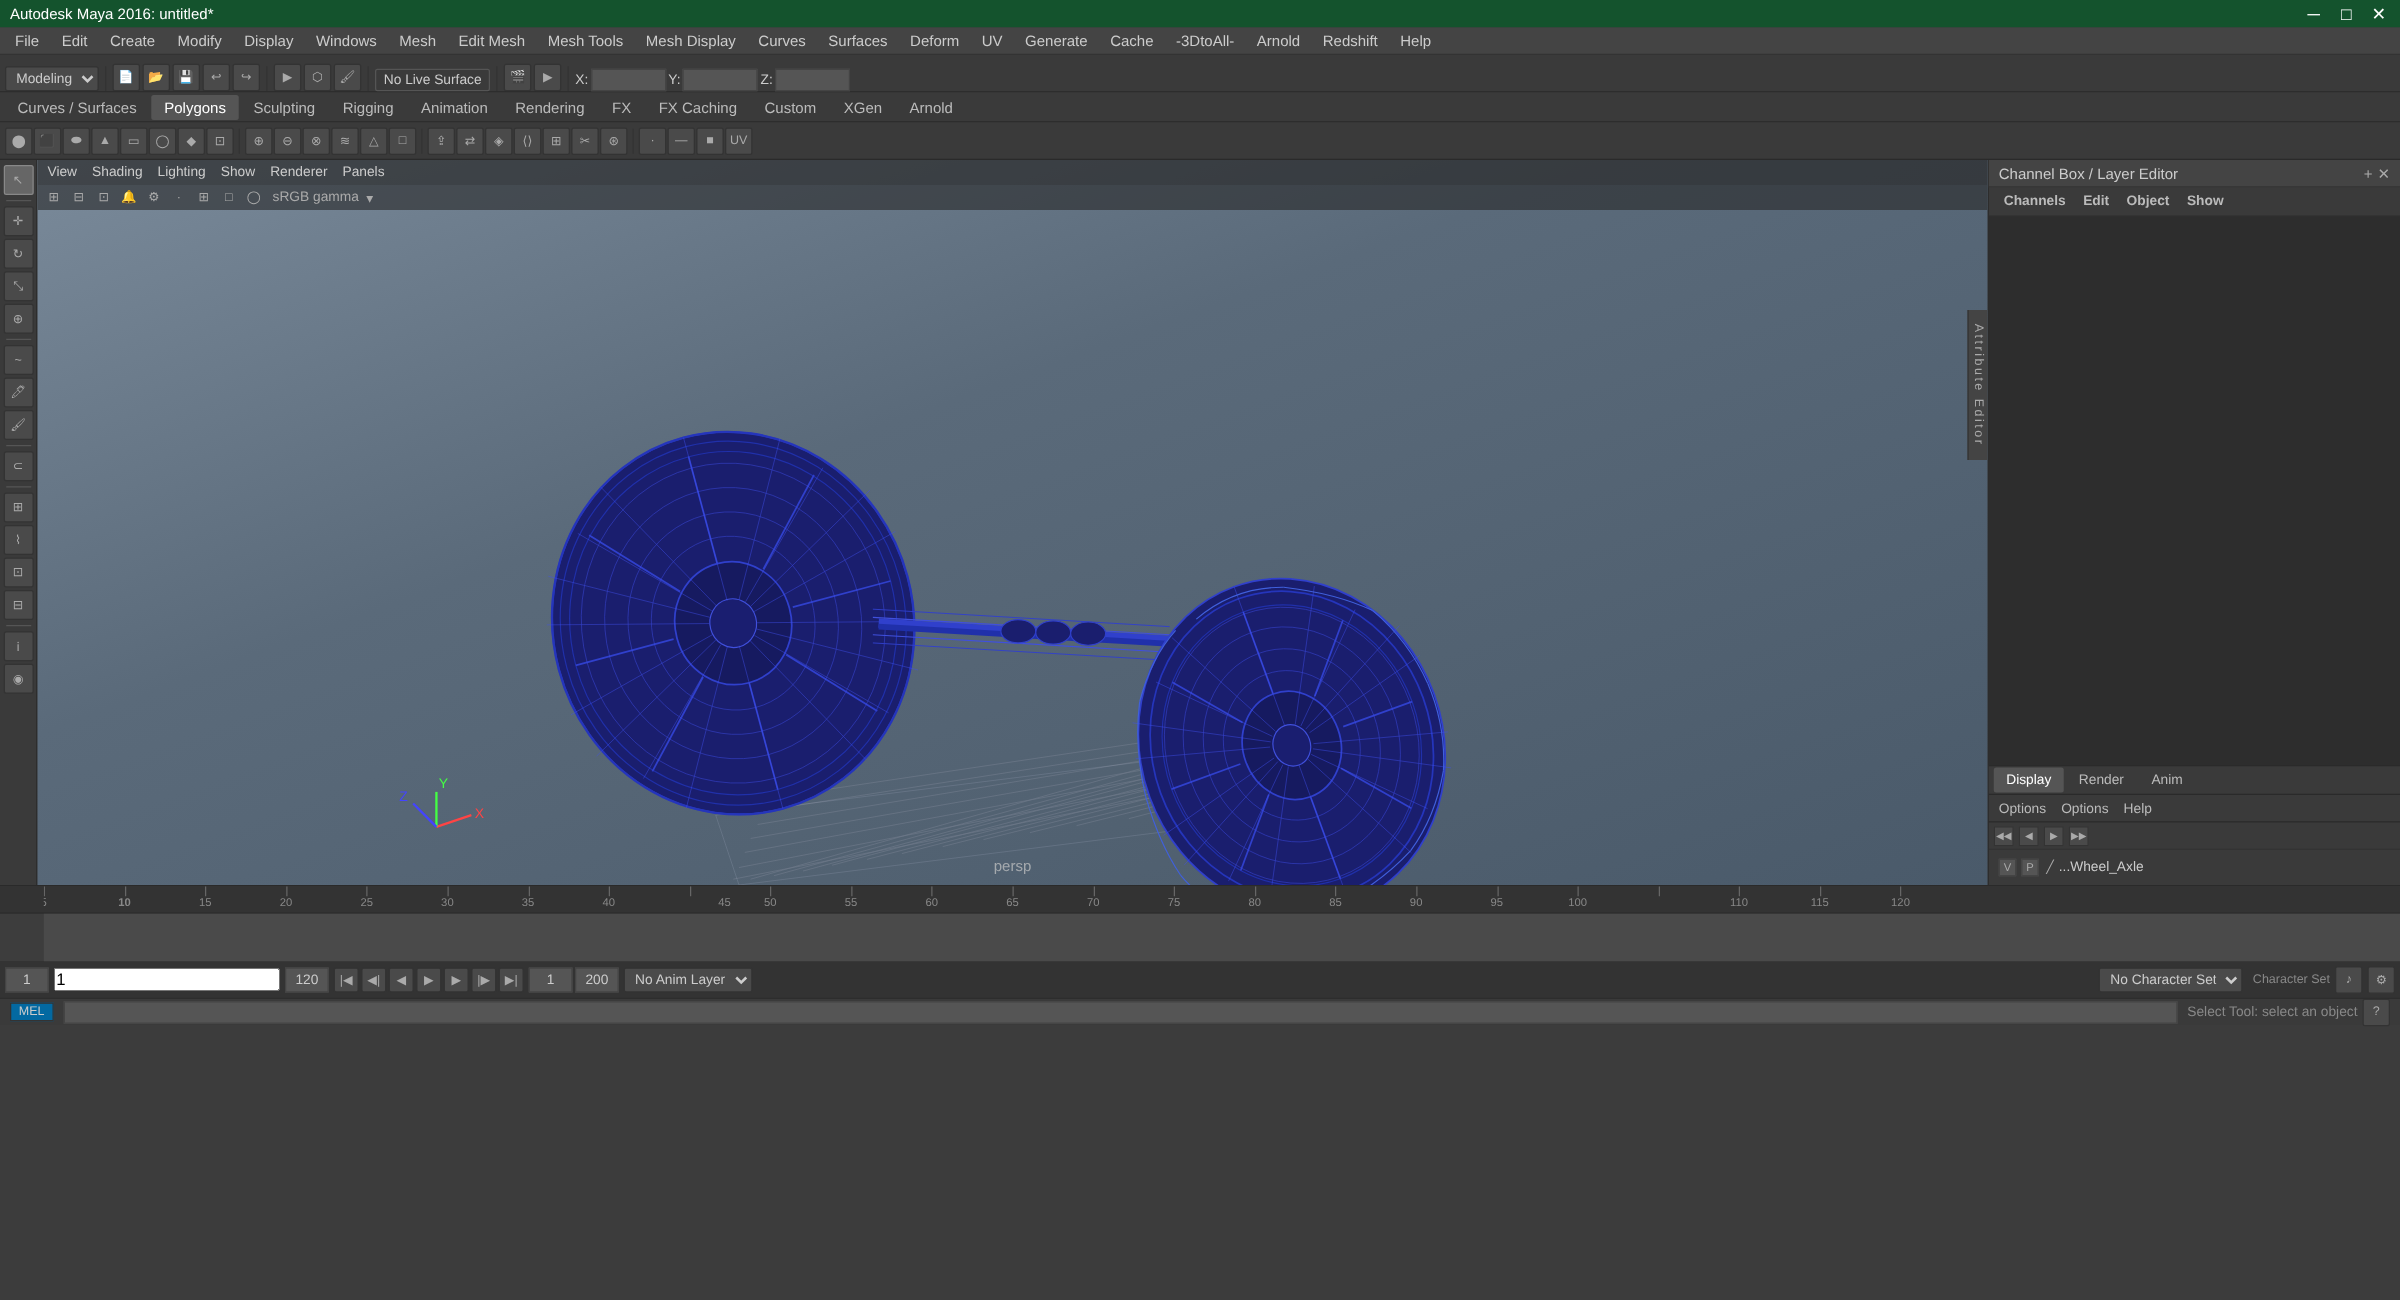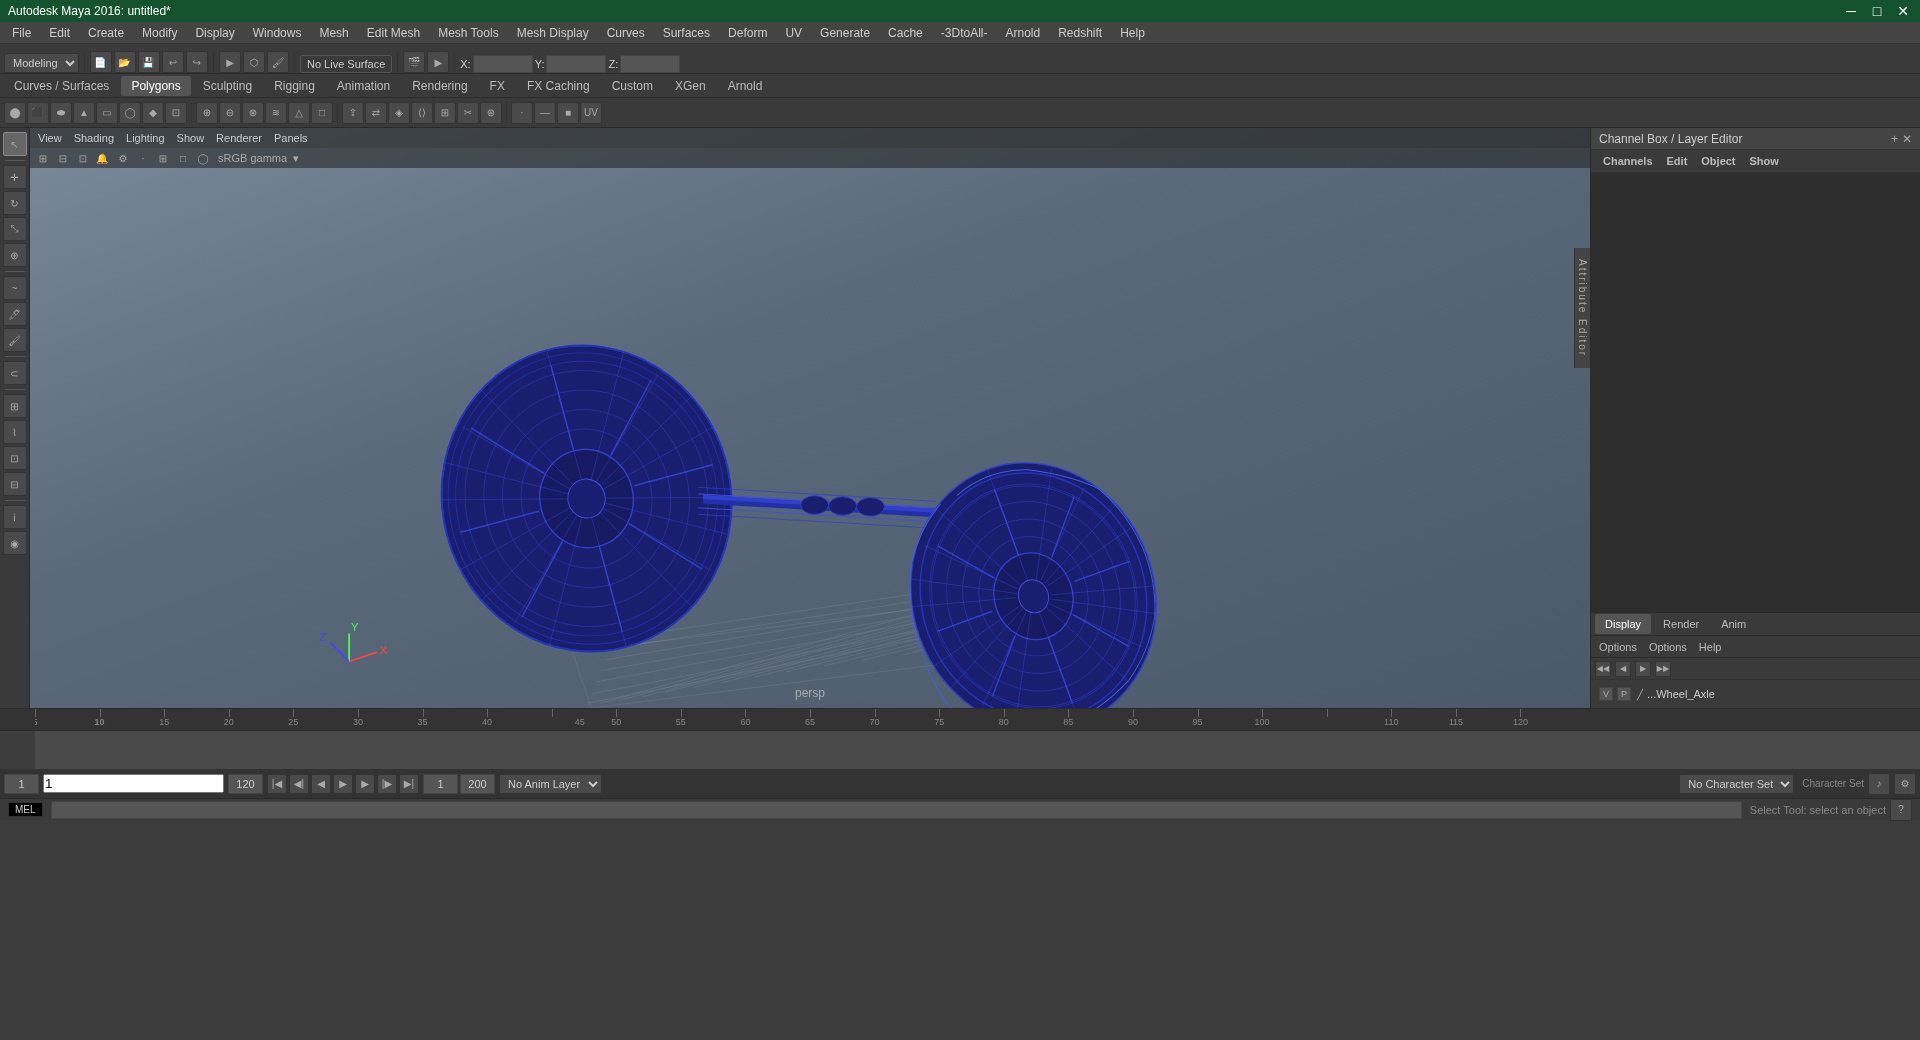--- a/index.html
+++ b/index.html
@@ -475,21 +475,21 @@
       display: flex;
       align-items: center;
       padding: 0 8px;
       border-top: 1px solid #2a2a2a;
     }
     #status-text {
       color: #888;
       font-size: 11px;
     }
     #mel-label {
-      background: #000000;
+      background: #0369a1;
       border: 1px solid #333;
       padding: 1px 6px;
       color: #ccc;
       font-size: 10px;
       margin-right: 8px;
       cursor: pointer;
     }
     #command-line {
       flex: 1;
       height: 18px;

